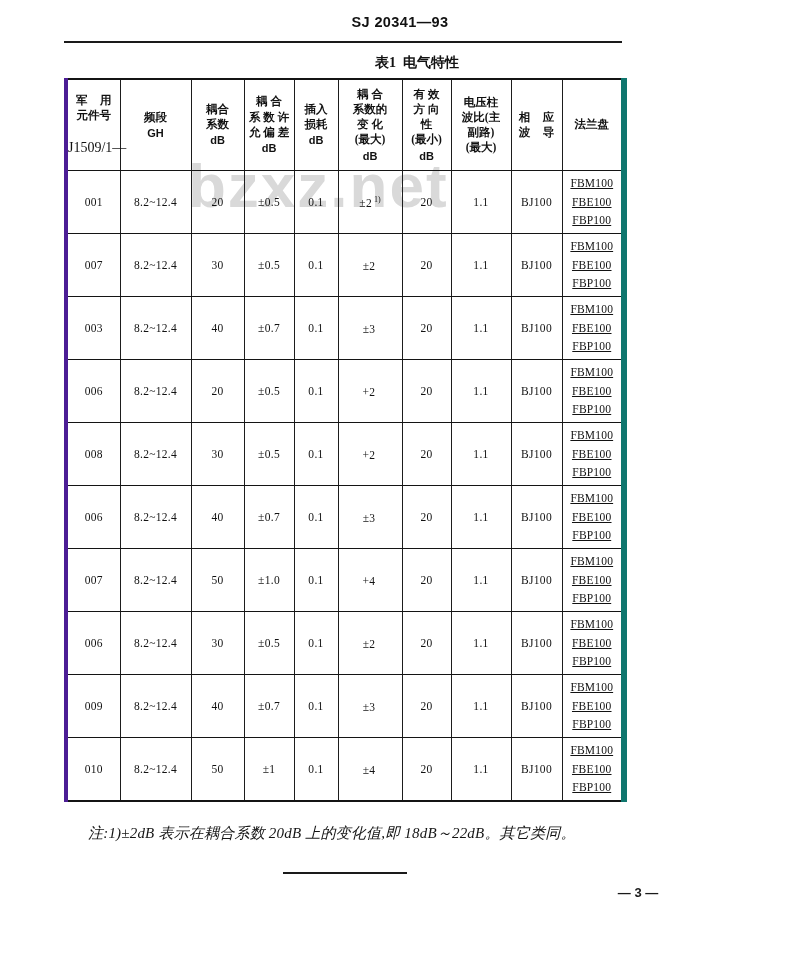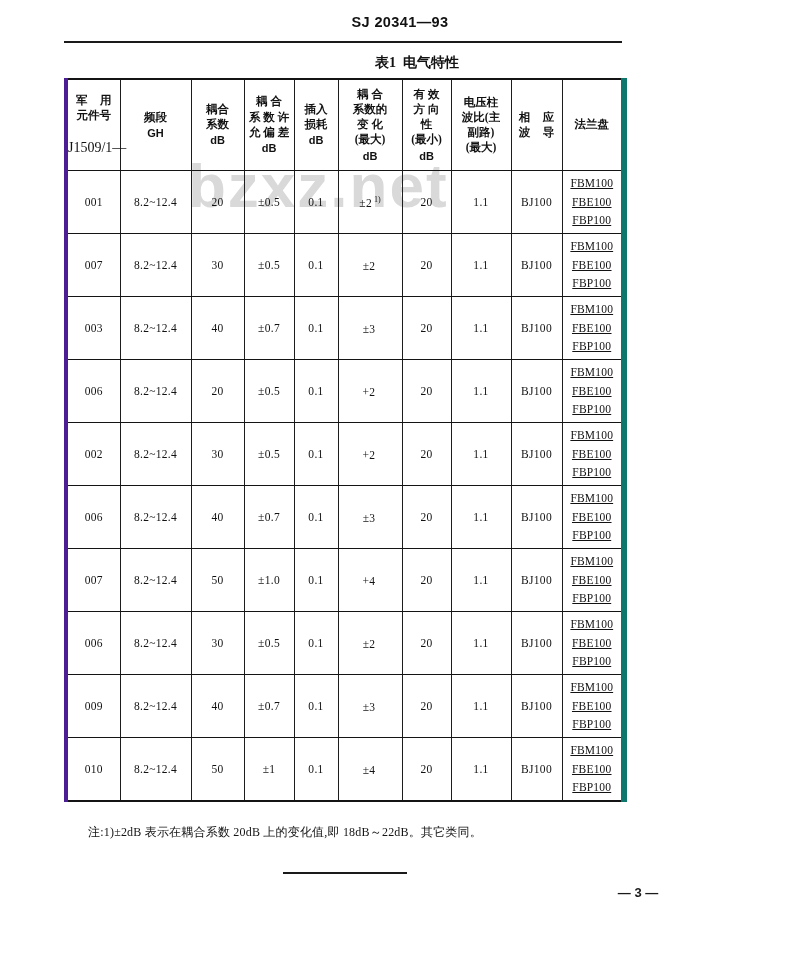--- a/index.html
+++ b/index.html
@@ -157,24 +157,25 @@
     letter-spacing: 0.2px;
     text-decoration: underline;
   }
 
   
   .table-note {
     position: absolute;
     top: 824px;
     left: 88px;
     width: 600px;
-    font-size: 12px;
+    font-size: 15px;
     color: #141414;
     letter-spacing: 0.2px;
     white-space: nowrap;
+    font-style: italic;
   }
 
   
   .foot-rule {
     position: absolute;
     top: 872px;
     left: 283px;
     width: 124px;
     height: 2px;
     background: #1a1a1a;
@@ -336,21 +337,21 @@
           <td><span class="cell-num">20</span></td>
           <td><span class="cell-num">1.1</span></td>
           <td><span class="cell-num">BJ100</span></td>
           <td>
             <span class="flange">FBM100</span>
             <span class="flange">FBE100</span>
             <span class="flange">FBP100</span>
           </td>
         </tr>
         <tr>
-          <td><span class="cell-num">002</span></td>
+          <td><span class="cell-num">008</span></td>
           <td><span class="cell-num">8.2~12.4</span></td>
           <td><span class="cell-num">30</span></td>
           <td><span class="cell-num">±0.5</span></td>
           <td><span class="cell-num">0.1</span></td>
           <td><span class="cell-num">+2</span><span class="fn-mark"></span></td>
           <td><span class="cell-num">20</span></td>
           <td><span class="cell-num">1.1</span></td>
           <td><span class="cell-num">BJ100</span></td>
           <td>
             <span class="flange">FBM100</span>

